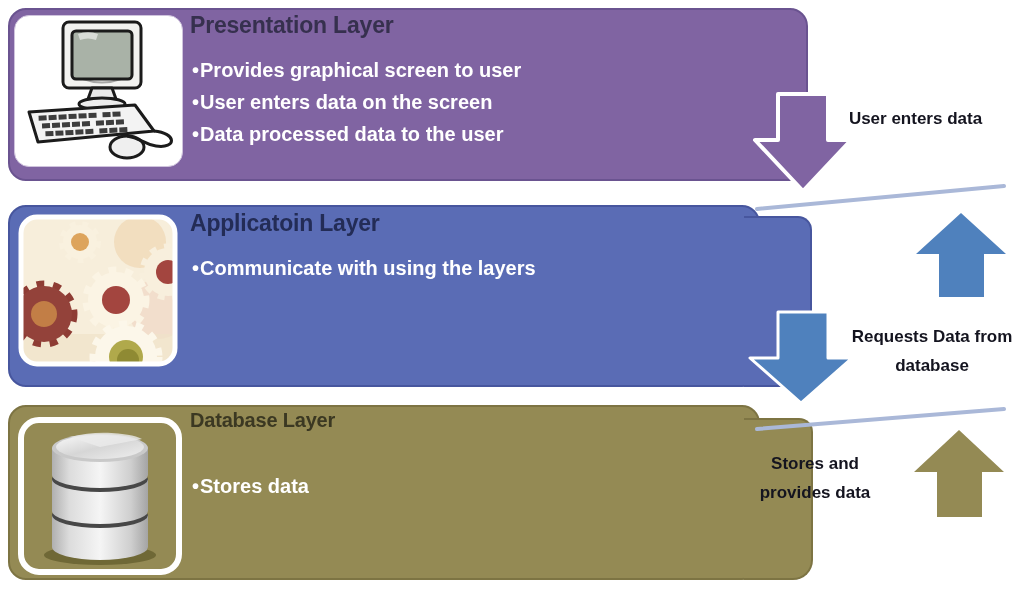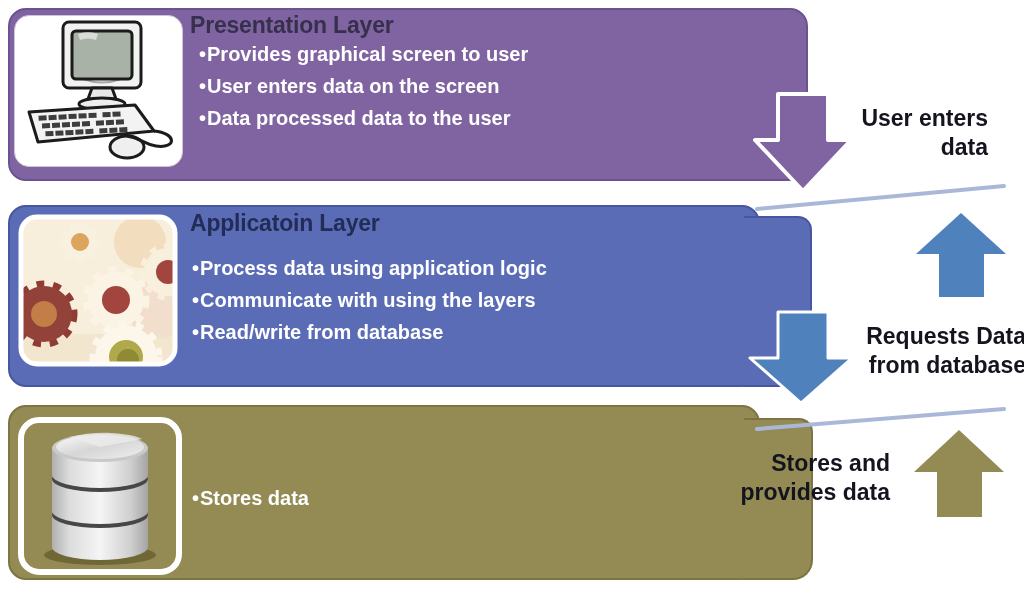--- a/index.html
+++ b/index.html
@@ -19,27 +19,27 @@
   .card-computer{left:14px;top:15px;width:167px;height:150px;background:#ffffff;border:1px solid #cfc3dd;}
   .card-gears{left:18px;top:214px;width:160px;height:153px;}
   .card-database{left:18px;top:417px;width:164px;height:158px;}
   .icon-card svg{display:block;}
   
   .layer-title{position:absolute;left:190px;font-weight:600;letter-spacing:-0.2px;}
   .title-presentation{top:12px;font-size:23px;color:#36304E;}
   .title-application{top:210px;font-size:23px;color:#232C56;}
   .title-database{top:409px;font-size:20px;color:#3B3822;}
   .bullets{position:absolute;left:192px;margin:0;padding:0;list-style:none;}
-  .bullets-presentation{top:38px;margin-left:7px;}
+  .bullets-presentation{top:54px;}
   .bullets-application{top:252px;}
-  .bullets-database{top:482px;}
+  .bullets-database{top:470px;}
   .bullets li{color:#ffffff;font-size:20px;font-weight:600;line-height:32px;white-space:nowrap;}
   .bullets li::before{content:"\2022";margin-right:1px;}
   
-  .flow-label{position:absolute;text-align:right;font-weight:700;font-size:23px;line-height:29px;color:#14141F;z-index:5;}
+  .flow-label{position:absolute;text-align:center;font-weight:700;font-size:17px;line-height:29px;color:#14141F;z-index:5;}
   .label-user{left:843px;top:104px;width:145px;}
   .label-processing{left:741px;top:232px;width:150px;}
   .label-requests{left:838px;top:322px;width:188px;}
   .label-stores{left:740px;top:449px;width:150px;}
   
   .overlay{position:absolute;left:0;top:0;width:1024px;height:589px;z-index:4;pointer-events:none;}
 </style>
 </head>
 <body>
 
@@ -165,25 +165,24 @@
 
   <div class="layer-title title-presentation">Presentation Layer</div>
   <ul class="bullets bullets-presentation">
     <li>Provides graphical screen to user</li>
     <li>User enters data on the screen</li>
     <li>Data processed data to the user</li>
   </ul>
 
   <div class="layer-title title-application">Applicatoin Layer</div>
   <ul class="bullets bullets-application">
-    <li>Process data using application logic</li>
     <li>Communicate with using the layers</li>
-    <li>Read/write from database</li>
   </ul>
 
+  <div class="layer-title title-database">Database Layer</div>
   <ul class="bullets bullets-database">
     <li>Stores data</li>
   </ul>
 
   <svg class="overlay">
     <line x1="757" y1="209" x2="1004" y2="186" stroke="#AAB8D8" stroke-width="4" stroke-linecap="round"></line>
     <line x1="757" y1="429" x2="1004" y2="409" stroke="#AAB8D8" stroke-width="4" stroke-linecap="round"></line>
     <path d="M778 94 L828 94 L828 140 L851 140 L803 191 L755 140 L778 140 Z" fill="#8064A2" stroke="#ffffff" stroke-width="4" stroke-linejoin="round"></path>
     <path d="M961 213 L1006 254 L984 254 L984 297 L939 297 L939 254 L916 254 Z" fill="#4F81BD"></path>
     <path d="M778 312 L828 312 L828 358 L852 358 L801 403 L750 358 L778 358 Z" fill="#4F81BD" stroke="#ffffff" stroke-width="3" stroke-linejoin="round"></path>

